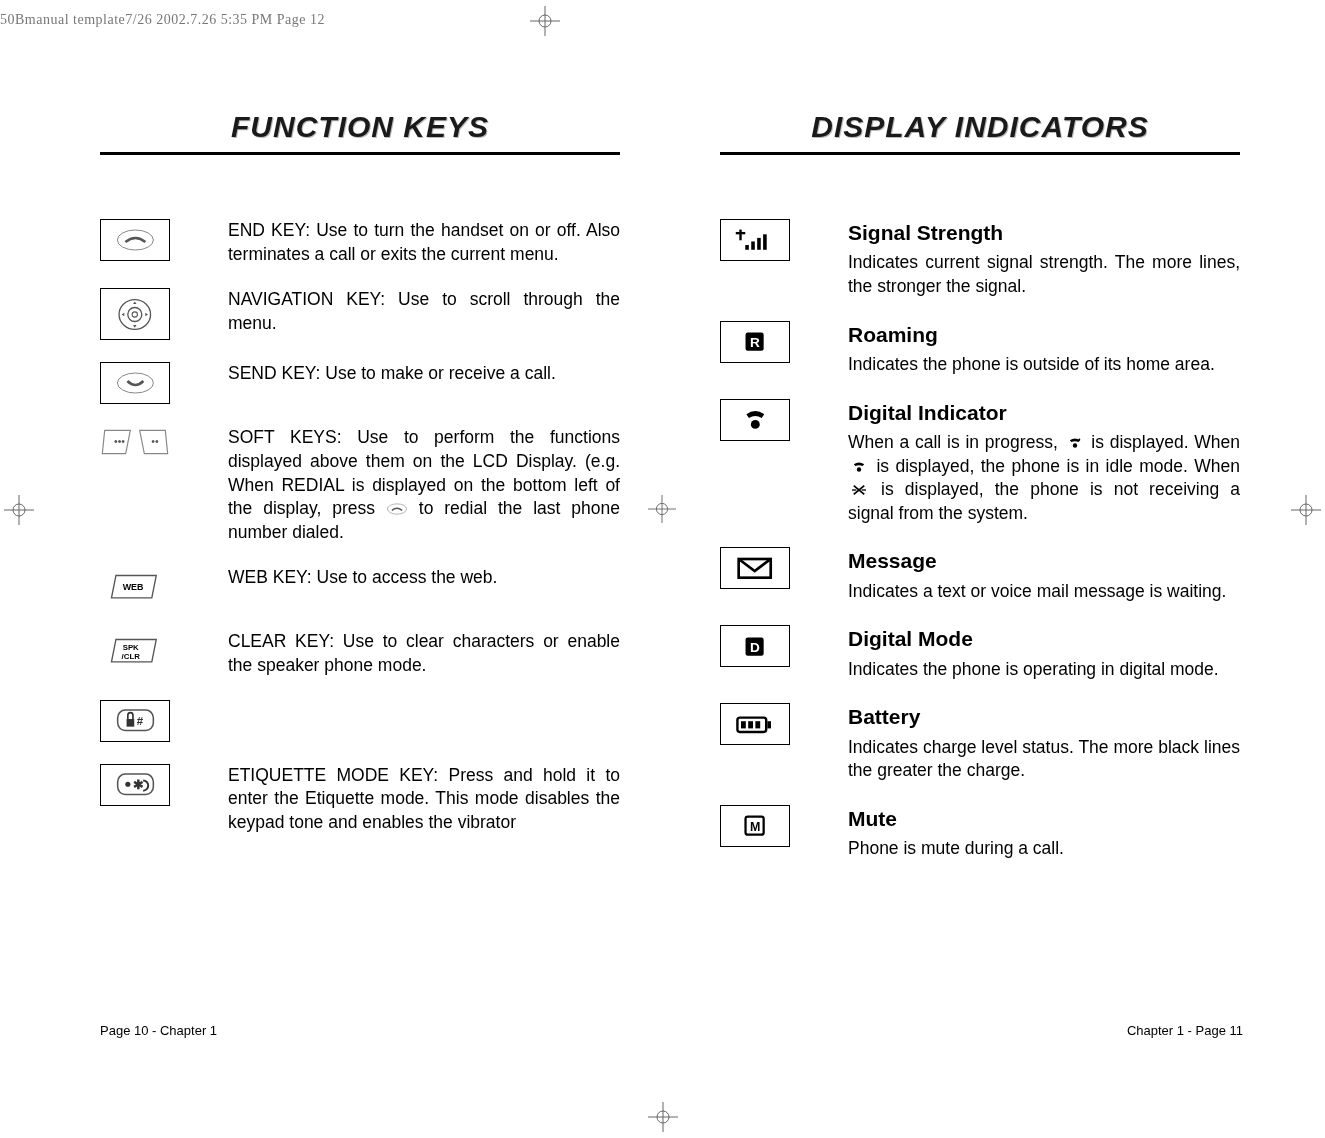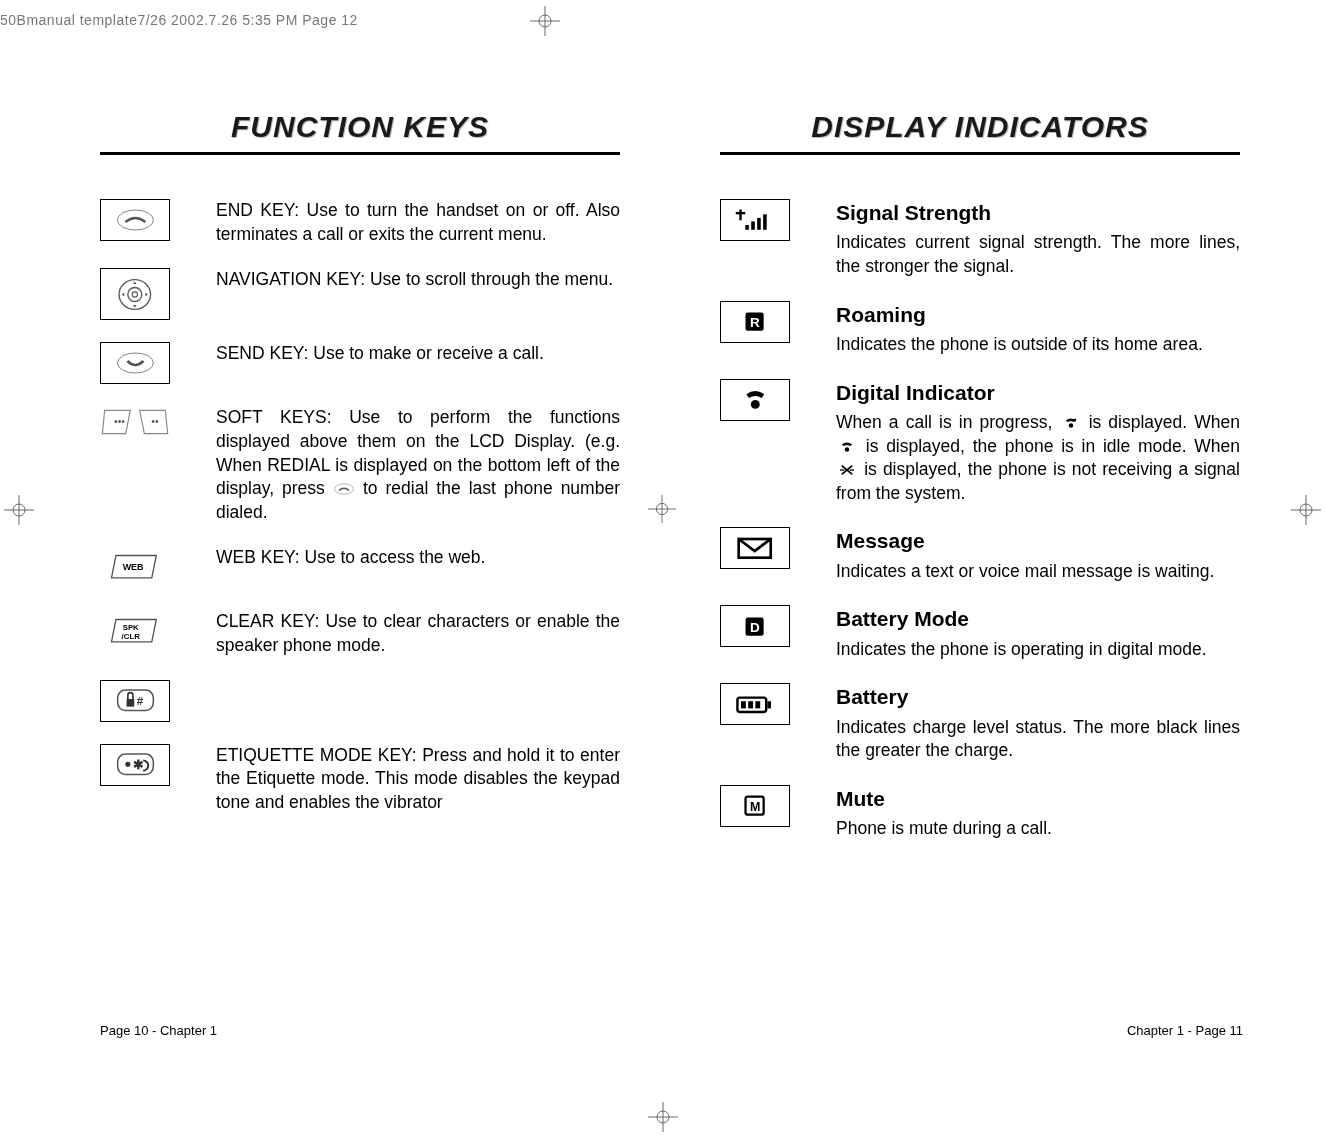--- a/index.html
+++ b/index.html
@@ -8,21 +8,21 @@
     background: #fff;
     width: 1325px;
     height: 1138px;
     position: relative;
     color: #000;
   }
   .header-line {
     position: absolute;
     top: 12px;
     left: 0;
-    font-family: Liberation Sans, sans-serif;
+    font-family: Liberation Serif, serif;
     font-size: 14px;
     color: #777;
     letter-spacing: 0.5px;
   }
   .crop-top {
     position: absolute;
     top: 6px;
     left: 530px;
     width: 30px;
     height: 30px;
@@ -68,27 +68,28 @@
   }
   .title {
     font-size: 30px;
     font-weight: bold;
     font-style: italic;
     text-align: center;
     color: #1a1a1a;
     text-shadow: 1px 1px 0 #bbb;
     padding-bottom: 8px;
     border-bottom: 3px solid #000;
-    margin-bottom: 44px;
+    margin-bottom: 64px;
     letter-spacing: 1px;
   }
   .row {
     display: flex;
     align-items: flex-start;
     margin-bottom: 22px;
+    gap: 12px;
   }
   .iconbox {
     width: 70px;
     height: 42px;
     border: 1px solid #000;
     flex-shrink: 0;
     display: flex;
     align-items: center;
     justify-content: center;
     margin-right: 46px;
@@ -342,21 +343,21 @@
     </div>
 
     <div class="row">
       <div class="iconbox">
         <svg viewBox="0 0 24 24" style="width:40%">
             <rect x="4" y="4" width="16" height="16" rx="2" fill="#000"></rect>
             <text x="8" y="17" font-size="12" font-weight="bold" fill="#fff">D</text>
           </svg>
       </div>
       <div class="rowtext">
-        <div class="rowtitle">Battery Mode</div>
+        <div class="rowtitle">Digital Mode</div>
         <div>Indicates the phone is operating in digital mode.</div>
       </div>
     </div>
 
     <div class="row">
       <div class="iconbox">
         <svg viewBox="0 0 34 18" style="width:60%">
             <rect x="2" y="3" width="24" height="12" rx="2" fill="none" stroke="#000" stroke-width="2"></rect>
             <rect x="27" y="6" width="3" height="6" fill="#000"></rect>
             <rect x="5" y="6" width="4" height="6" fill="#000"></rect>

